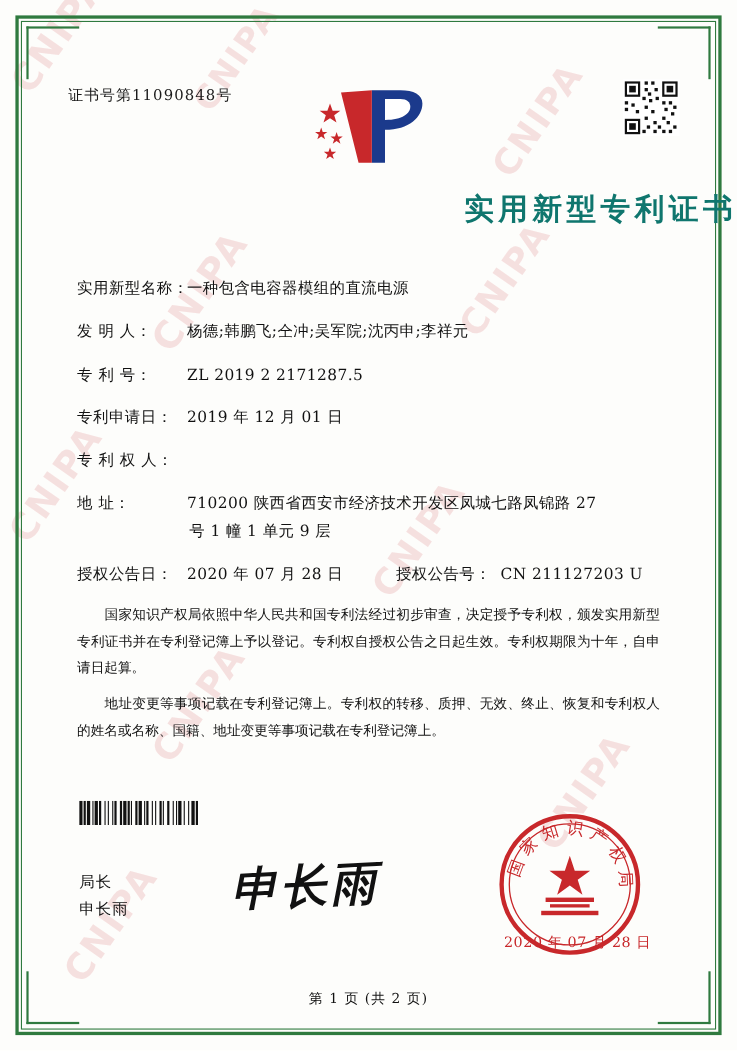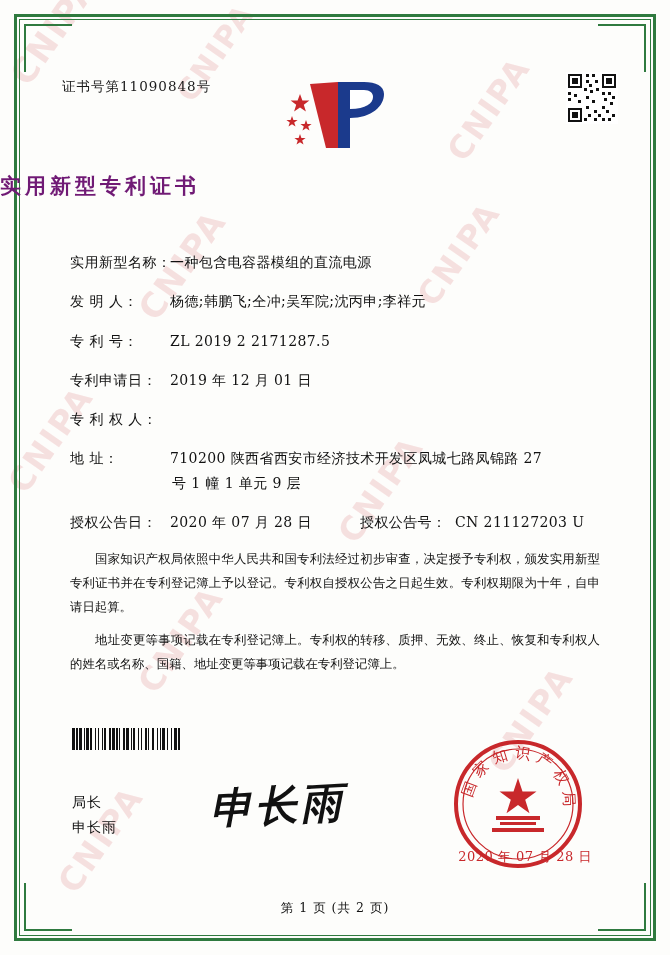--- a/index.html
+++ b/index.html
@@ -107,25 +107,25 @@
     width: 110px;
     height: 72px;
   }
 
   
   .main-title {
     position: absolute;
     left: 0;
     right: 0;
     top: 172px;
-    text-align: left;
-    font-size: 21px;
+    text-align: right;
+    font-size: 27px;
     font-weight: bold;
     letter-spacing: 4px;
-    color: #701a75;
+    color: #0f766e;
     font-family: "DejaVu Serif", "Liberation Serif", serif;
   }
 
   
   .fields {
     position: absolute;
     left: 70px;
     top: 252px;
     width: 530px;
     font-family: "DejaVu Serif", "Liberation Serif", serif;

